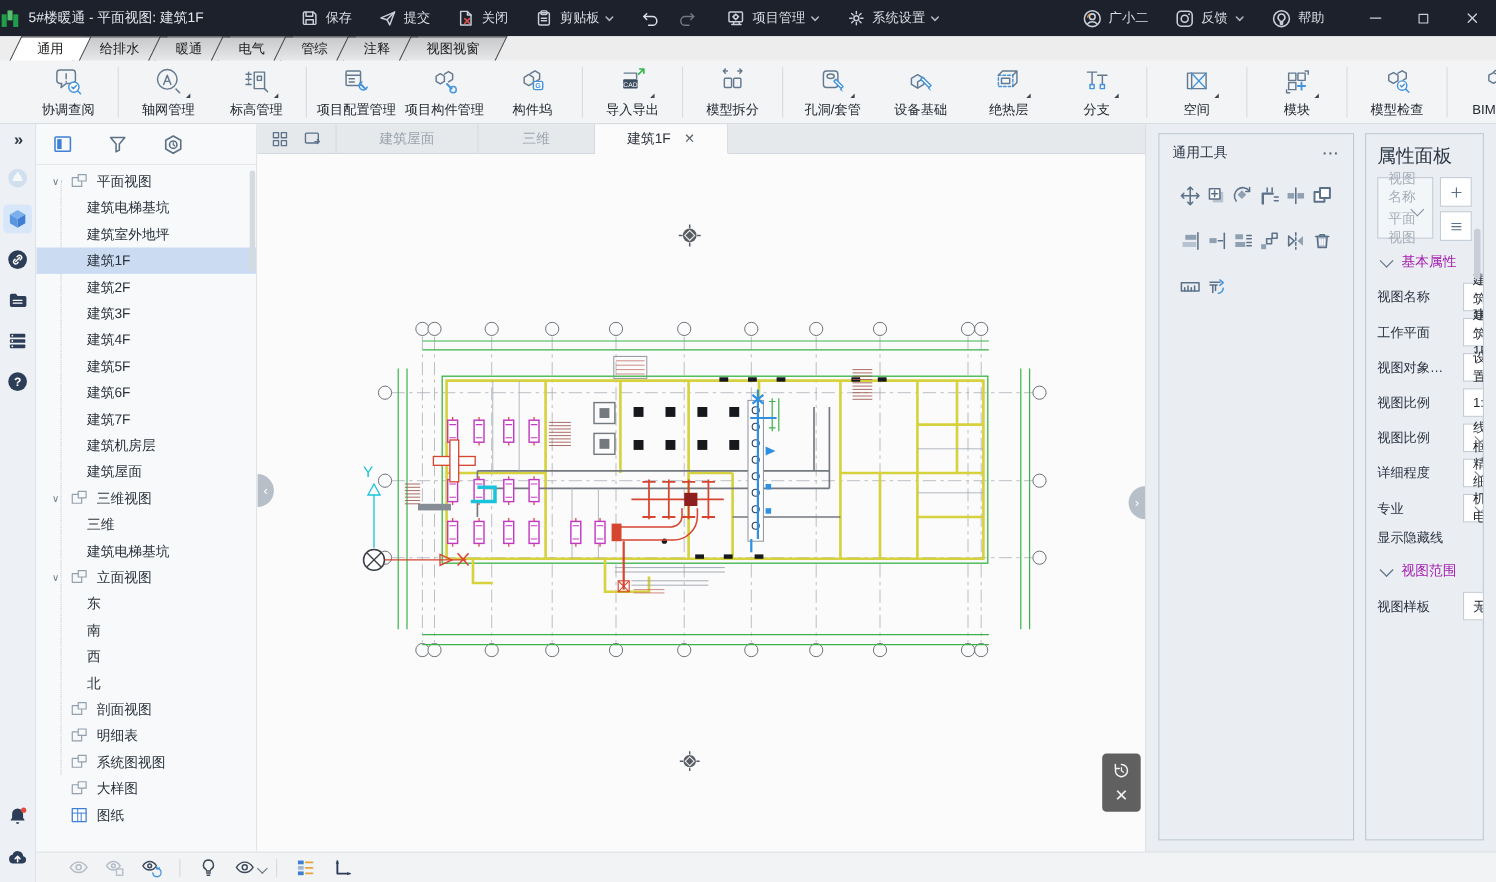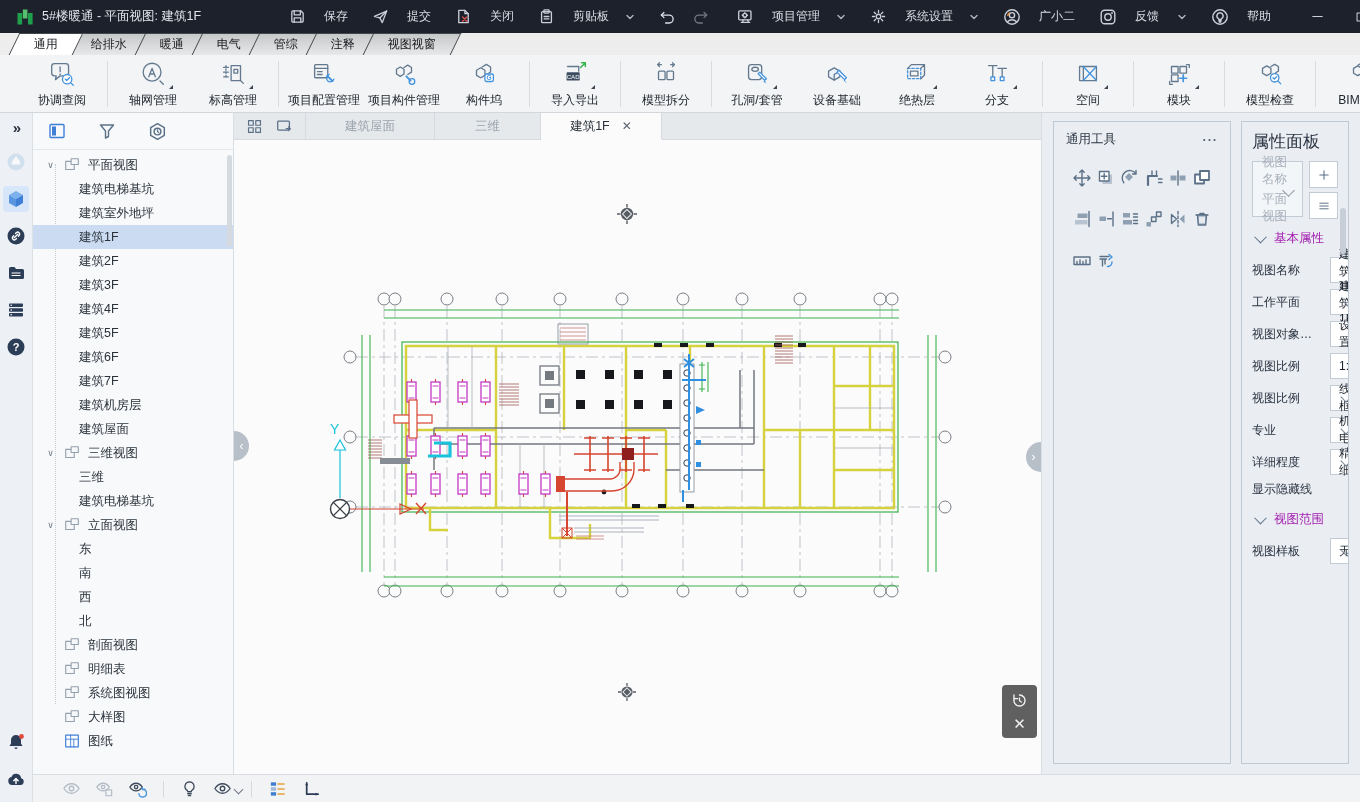--- a/index.html
+++ b/index.html
@@ -1,24 +1,24 @@
 <!DOCTYPE html>
 <html><head>
 <meta charset="utf-8">
 <style>
   html,body{margin:0;padding:0;}
   body{width:1360px;height:802px;overflow:hidden;font-family:"Liberation Sans","DejaVu Sans",sans-serif;font-size:12px;color:#1f2530;background:#fff;-webkit-font-smoothing:antialiased;}
   #app{display:flex;flex-direction:column;width:1360px;height:802px;}
   svg{display:block}
   
   .titlebar{height:33px;flex:0 0 33px;background:#1c212b;display:flex;align-items:center;color:#d9dee6;}
-  .tb-left{display:flex;align-items:center;gap:8px;padding-left:16px;}
+  .tb-left{display:flex;align-items:center;gap:8px;padding-left:0;}
   .tb-title{font-size:12.5px;color:#e3e7ee;white-space:nowrap;}
   .tb-center{display:flex;align-items:center;margin-left:88px;}
-  .tb-item{display:flex;align-items:center;gap:18px;margin-right:24px;cursor:default;white-space:nowrap;text-align:right;}
+  .tb-item{display:flex;align-items:center;gap:6px;margin-right:24px;cursor:default;white-space:nowrap;text-align:right;}
   .tb-item .cart{margin-left:-2px}
   .tb-iconbtn{margin-right:16px;display:flex;align-items:center;}
   .tb-iconbtn.muted{opacity:.45}
   .tb-right{margin-left:auto;display:flex;align-items:center;}
   .win-btn{width:44px;height:33px;display:flex;align-items:center;justify-content:center;color:#cfd5dd;}
   
   .ribbon-tabs{height:22px;flex:0 0 22px;background:#ededee;display:flex;align-items:flex-end;padding-left:14px;position:relative;z-index:3;}
   .rtab{height:21px;display:flex;align-items:center;padding:0 19px;transform:skewX(-26deg);border:1px solid #43464b;border-bottom:none;background:linear-gradient(#c7c8c9,#e7e8e9);margin-right:-7px;position:relative;}
   .rtab>span{transform:skewX(26deg);white-space:nowrap;font-size:12px;color:#17191c;}
   .rtab.active{background:#ffffff;z-index:5;}
@@ -1224,30 +1224,30 @@
                   </div>
                 </div>
                 <div class="field">
                   <span class="flabel">视图比例</span>
                   <div class="fctl">
                     <span>线框</span>
                     <span class="sel-caret"></span>
                   </div>
                 </div>
                 <div class="field">
+                  <span class="flabel">详细程度</span>
+                  <div class="fctl">
+                    <span>精细</span>
+                    <span class="sel-caret"></span>
+                  </div>
+                </div>
+                <div class="field">
                   <span class="flabel">专业</span>
                   <div class="fctl">
                     <span>机电</span>
-                    <span class="sel-caret"></span>
-                  </div>
-                </div>
-                <div class="field">
-                  <span class="flabel">详细程度</span>
-                  <div class="fctl">
-                    <span>精细</span>
                     <span class="sel-caret"></span>
                   </div>
                 </div>
                 <div class="field">
                   <span class="flabel">显示隐藏线</span>
                 </div>
                 <div class="sec-head">
                   <span class="schev"></span>
                   <span>视图范围</span>
                 </div>

